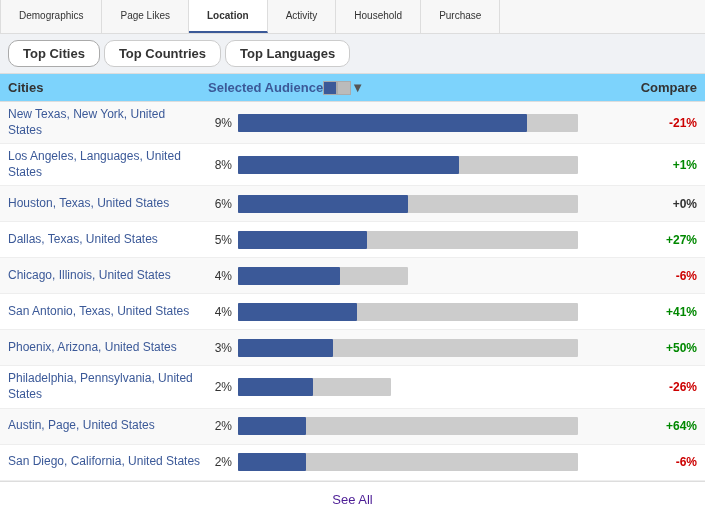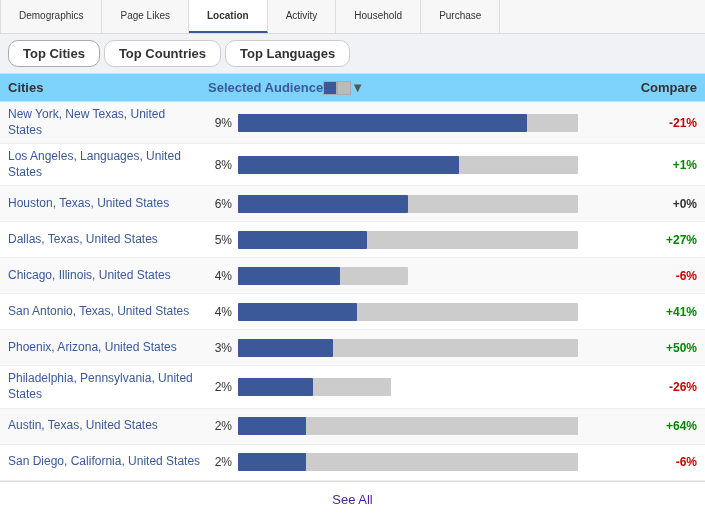--- a/index.html
+++ b/index.html
@@ -191,21 +191,21 @@
     <span>Selected Audience</span>
     <span class="bar-color-box"></span>
     <span class="bar-color-box-gray"></span>
     <span style="cursor:pointer; color:#555;">▼</span>
   </div>
   <div class="col-compare-header">Compare</div>
 </div>
 
 <div id="table-body">
     <div class="data-row">
-      <div class="col-city">New York, New Texas, United States</div>
+      <div class="col-city">New Texas, New York, United States</div>
       <div class="col-bar">
         <span class="pct-label">9%</span>
         <div class="bar-container">
           <div class="bar-bg" style="width:340px;"></div>
           <div class="bar-fg" style="width:289px;"></div>
         </div>
       </div>
       <div class="col-compare neg">-21%</div>
     </div>
     <div class="data-row">
@@ -279,21 +279,21 @@
       <div class="col-bar">
         <span class="pct-label">2%</span>
         <div class="bar-container">
           <div class="bar-bg" style="width:153px;"></div>
           <div class="bar-fg" style="width:75px;"></div>
         </div>
       </div>
       <div class="col-compare neg">-26%</div>
     </div>
     <div class="data-row">
-      <div class="col-city">Austin, Texas, United States</div>
+      <div class="col-city">Austin, Page, United States</div>
       <div class="col-bar">
         <span class="pct-label">2%</span>
         <div class="bar-container">
           <div class="bar-bg" style="width:340px;"></div>
           <div class="bar-fg" style="width:68px;"></div>
         </div>
       </div>
       <div class="col-compare pos">+64%</div>
     </div>
     <div class="data-row">

